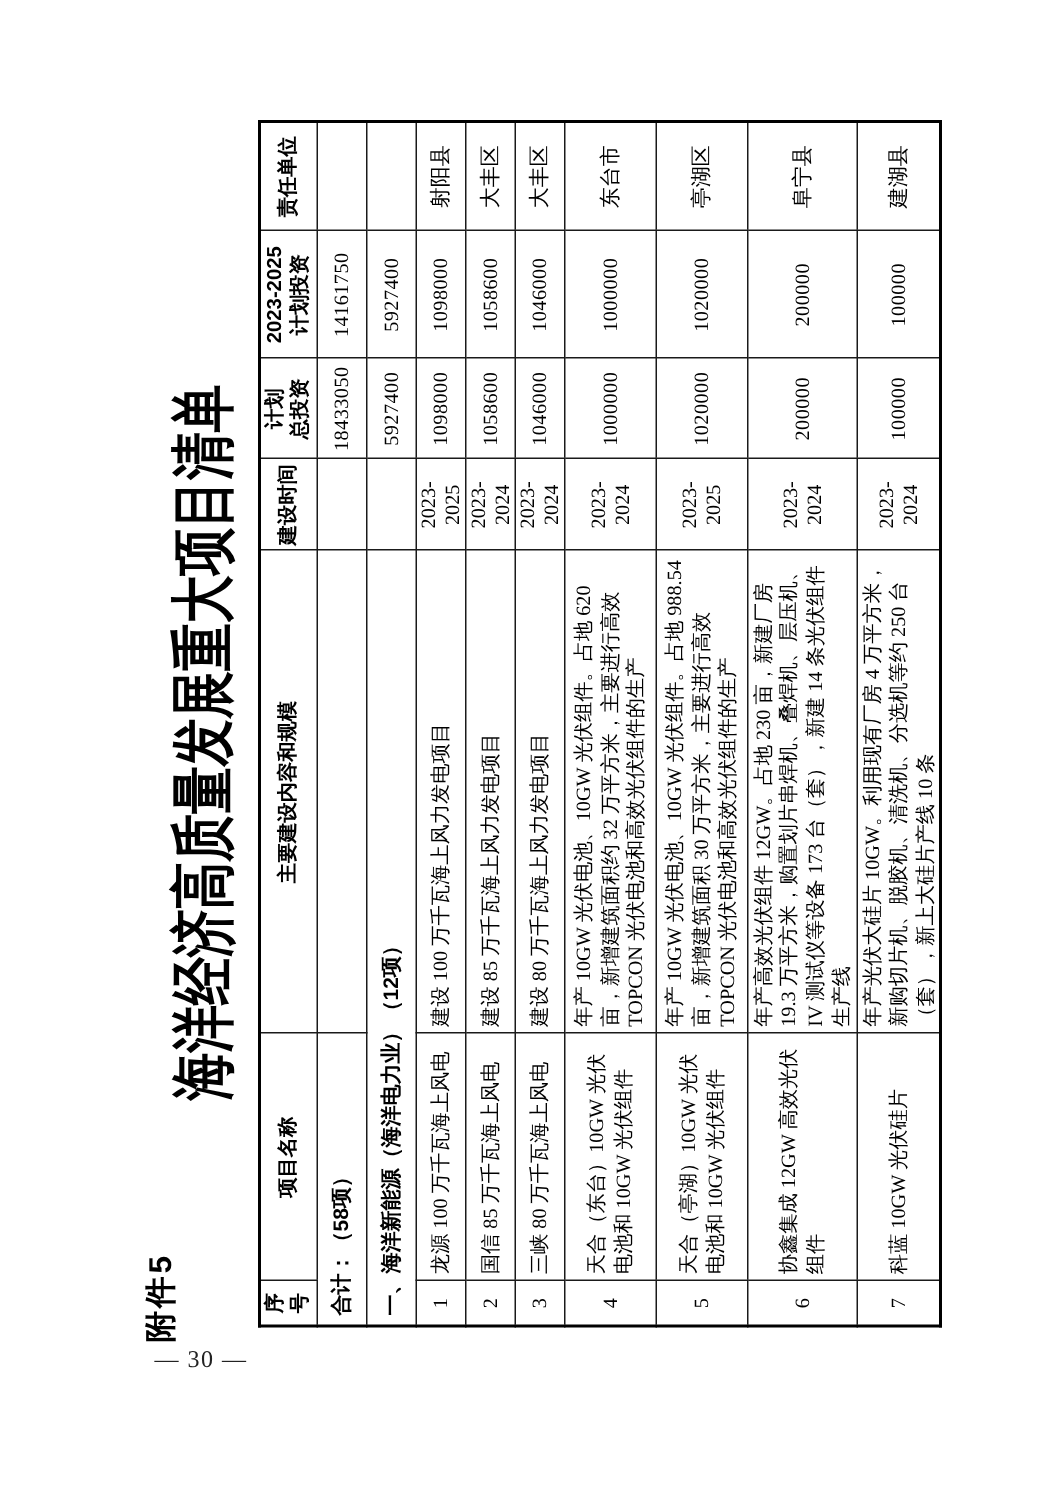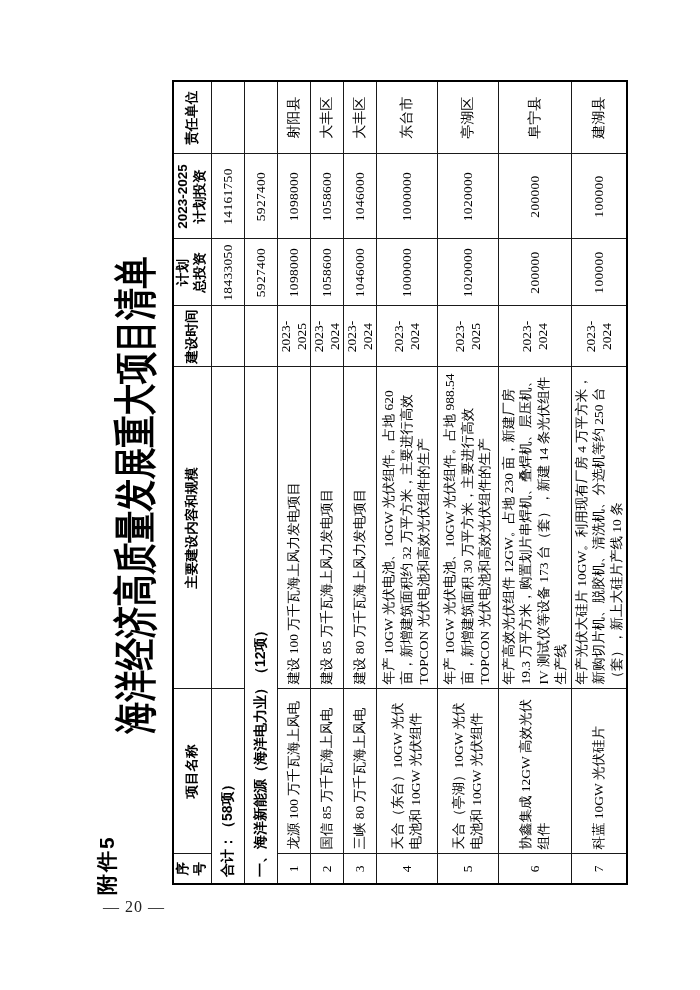--- a/index.html
+++ b/index.html
@@ -171,14 +171,14 @@
           <td class="cell-content">年产光伏大硅片 10GW。利用现有厂房 4 万平方米，新购切片机、脱胶机、清洗机、分选机等约 250 台（套），新上大硅片产线 10 条</td>
           <td class="cell-period">2023-2024</td>
           <td class="cell-num">100000</td>
           <td class="cell-num">100000</td>
           <td class="cell-unit">建湖县</td>
         </tr>
       </tbody>
     </table>
   </div>
 
-  <div class="page-number">— 20 —</div>
+  <div class="page-number">— 30 —</div>
 </div>
 
 </body></html>

